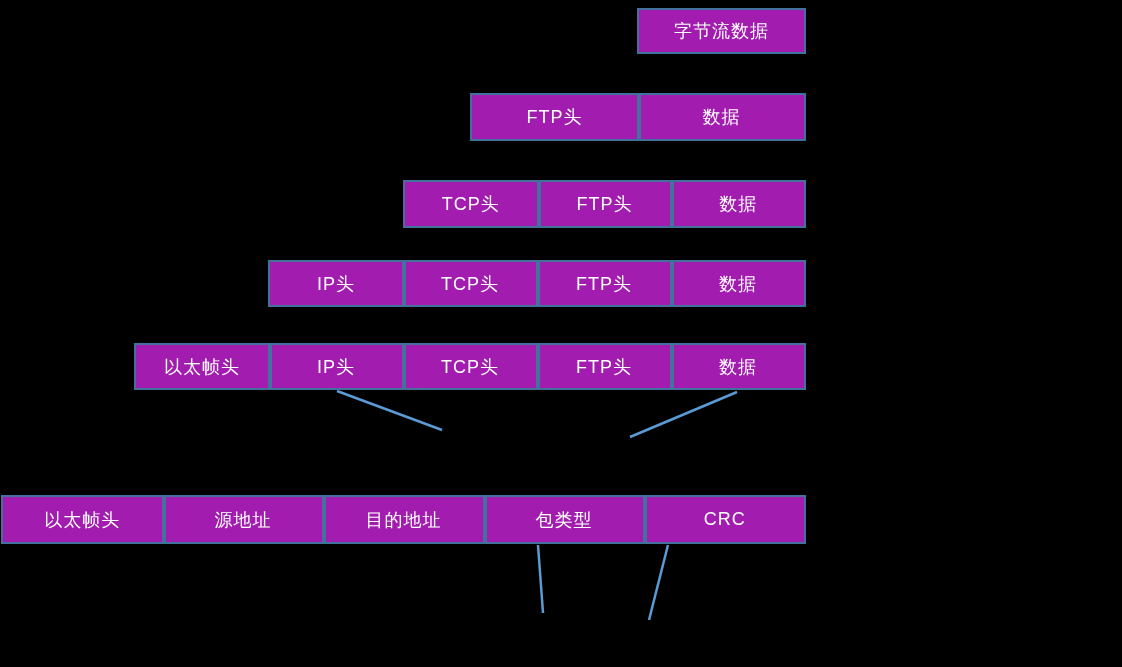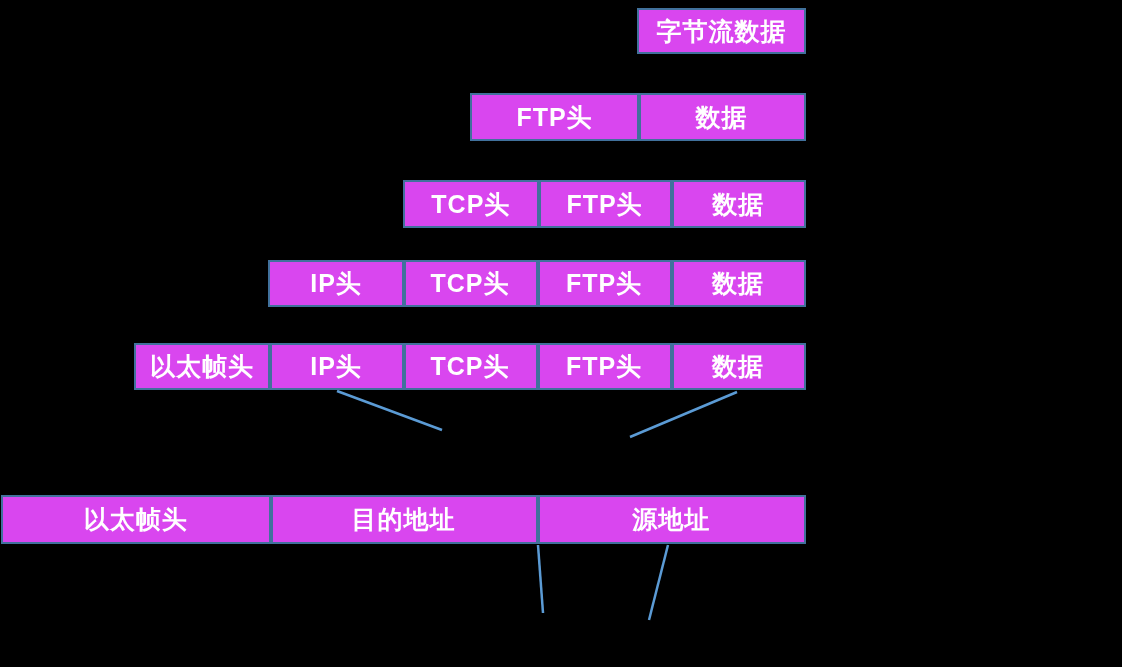--- a/index.html
+++ b/index.html
@@ -25,25 +25,25 @@
   .prow {
     position: absolute;
     display: flex;
     box-sizing: border-box;
   }
   .cell {
     flex: 1 1 0;
     display: flex;
     align-items: center;
     justify-content: center;
-    background: #d946ef;
+    background: #a21caf;
     border: 2px solid #41719C;
     color: #FFFFFF;
-    font-size: 25px;
-    font-weight: 700;
+    font-size: 18px;
+    font-weight: 400;
     letter-spacing: 1px;
     white-space: nowrap;
     box-sizing: border-box;
   }
   .cell:not(:first-child) {
     border-left-width: 0;
   }
   .cell::before {
     content: "";
   }
@@ -94,17 +94,19 @@
   <div class="prow" id="row5">
     <div class="cell">以太帧头</div>
     <div class="cell">IP头</div>
     <div class="cell">TCP头</div>
     <div class="cell">FTP头</div>
     <div class="cell">数据</div>
   </div>
 
   <div class="prow" id="row6">
     <div class="cell">以太帧头</div>
+    <div class="cell">源地址</div>
     <div class="cell">目的地址</div>
-    <div class="cell">源地址</div>
+    <div class="cell">包类型</div>
+    <div class="cell">CRC</div>
   </div>
 
 </div>
 
 </body></html>

